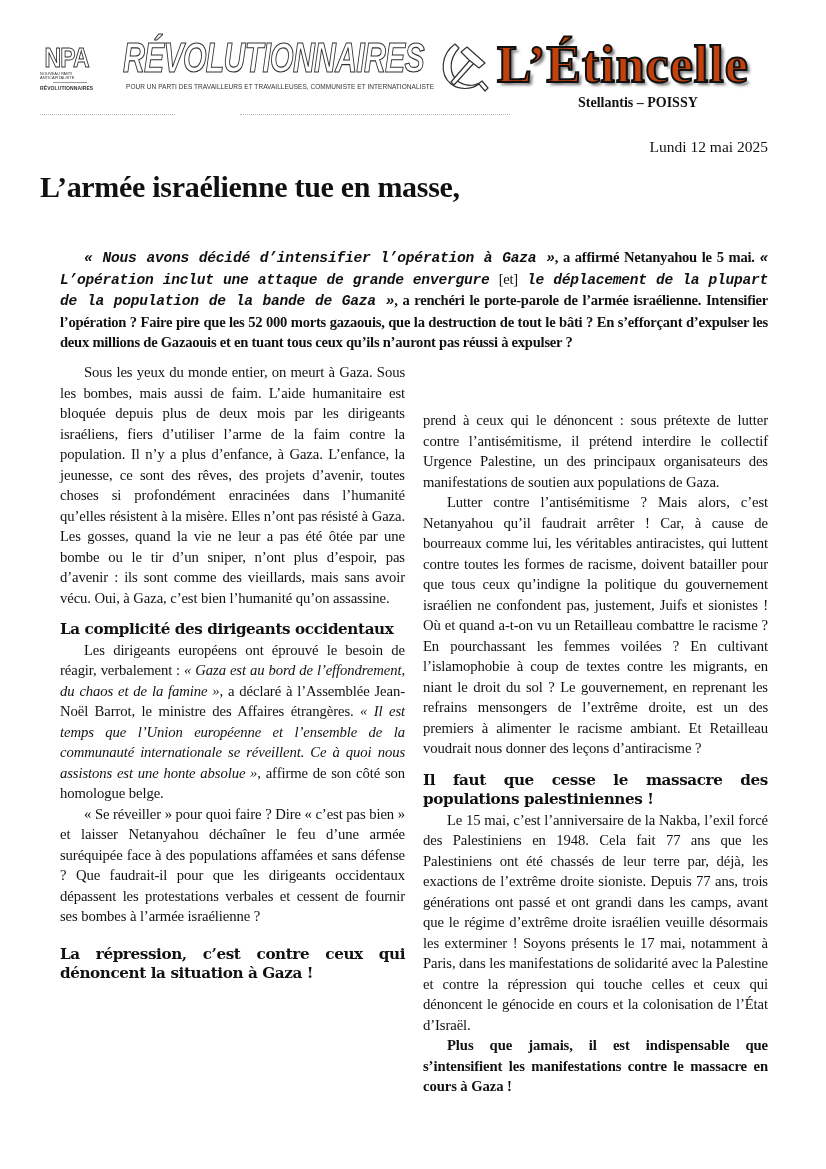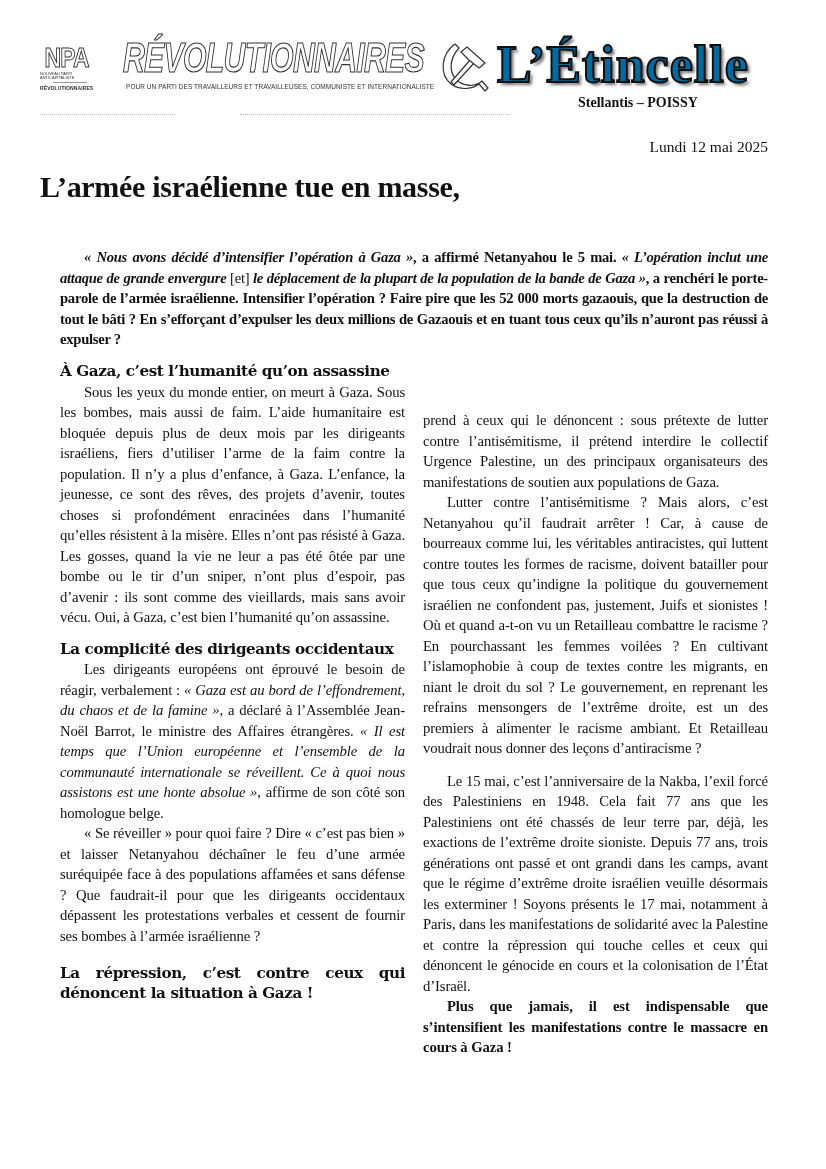--- a/index.html
+++ b/index.html
@@ -51,21 +51,21 @@
     .dotted-rule { position: absolute; top: 114px; border-top: 1px dotted #bbb; height: 0; }
     .dotted-1 { left: 40px; width: 135px; }
     .dotted-2 { left: 240px; width: 270px; }
 
     .hammer { position: absolute; left: 437px; top: 38px; width: 55px; height: 60px; }
 
     .masthead {
       position: absolute; left: 497px; top: 30px;
       font-family: "Liberation Serif", serif;
       font-size: 52px; font-weight: bold;
-      color: #0369a1; -webkit-text-stroke: 2px #111;
+      color: #c2410c; -webkit-text-stroke: 2px #111;
       text-shadow: 3px 3px 3px rgba(0,0,0,0.55);
       letter-spacing: 1px; white-space: nowrap; line-height: 70px;
     }
     .edition {
       position: absolute; left: 578px; top: 95px;
       font-size: 14px; font-weight: bold; white-space: nowrap;
     }
     .date {
       position: absolute; right: 58px; top: 138px;
       font-size: 15.5px; white-space: nowrap; margin-left: 15px;
@@ -79,21 +79,21 @@
       letter-spacing: -0.3px;
     }
 
     
     .lead {
       position: absolute; left: 60px; top: 247px; width: 708px;
       font-size: 14.6px; font-weight: bold; line-height: 20.5px;
       text-align: justify; text-indent: 24px;
       letter-spacing: -0.25px;
     }
-    .lead i { font-weight: bold; }
+    .lead i { font-weight: bold; font-family: Liberation Mono, monospace; }
     .lead .plain { font-weight: normal; margin-top: 15px; }
 
     
     .col { position: absolute; top: 362px; width: 345px; }
     .col-left { left: 60px; }
     .col-right { left: 423px; }
 
     .sec-title {
       font-family: "DejaVu Serif", serif;
       font-size: 15.2px; font-weight: bold; line-height: 19.5px;
@@ -144,35 +144,35 @@
   <div class="date">Lundi 12 mai 2025</div>
 </div>
 
 <h1 class="headline">
   <span>L’armée israélienne tue en masse,</span><br>
 </h1>
 
 <p class="lead"><i>« Nous avons décidé d’intensifier l’opération à Gaza »</i><span>, a affirmé Netanyahou le 5 mai. </span><i>« L’opération inclut une attaque de grande envergure </i><span class="plain">[et]</span><i> le déplacement de la plupart de la population de la bande de Gaza »</i><span>, a renchéri le porte-parole de l’armée israélienne. Intensifier l’opération ? Faire pire que les 52 000 morts gazaouis, que la destruction de tout le bâti ? En s’efforçant d’expulser les deux millions de Gazaouis et en tuant tous ceux qu’ils n’auront pas réussi à expulser ?</span></p>
 
 <div class="col col-left">
-  <h2 class="sec-title">À Gaza, c’est l’humanité qu’on assassine</h2>
   <p class="para">Sous les yeux du monde entier, on meurt à Gaza. Sous les bombes, mais aussi de faim. L’aide humanitaire est bloquée depuis plus de deux mois par les dirigeants israéliens, fiers d’utiliser l’arme de la faim contre la population. Il n’y a plus d’enfance, à Gaza. L’enfance, la jeunesse, ce sont des rêves, des projets d’avenir, toutes choses si profondément enracinées dans l’humanité qu’elles résistent à la misère. Elles n’ont pas résisté à Gaza. Les gosses, quand la vie ne leur a pas été ôtée par une bombe ou le tir d’un sniper, n’ont plus d’espoir, pas d’avenir : ils sont comme des vieillards, mais sans avoir vécu. Oui, à Gaza, c’est bien l’humanité qu’on assassine.</p>
 
   <div class="gap-s"></div>
 
   <h2 class="sec-title">La complicité des dirigeants occidentaux</h2>
   <p class="para"><span>Les dirigeants européens ont éprouvé le besoin de réagir, verbalement : </span><i>« Gaza est au bord de l’effondrement, du chaos et de la famine »</i><span>, a déclaré à l’Assemblée Jean-Noël Barrot, le ministre des Affaires étrangères. </span><i>« Il est temps que l’Union européenne et l’ensemble de la communauté internationale se réveillent. Ce à quoi nous assistons est une honte absolue »</i><span>, affirme de son côté son homologue belge.</span></p>
   <p class="para">« Se réveiller » pour quoi faire ? Dire « c’est pas bien » et laisser Netanyahou déchaîner le feu d’une armée suréquipée face à des populations affamées et sans défense ? Que faudrait-il pour que les dirigeants occidentaux dépassent les protestations verbales et cessent de fournir ses bombes à l’armée israélienne ?</p>
 
   <div class="gap-m"></div>
 
   <h2 class="sec-title">La répression, c’est contre ceux qui dénoncent la situation à Gaza !</h2>
 </div>
 
 <div class="col col-right">
   <p class="para noindent">prend à ceux qui le dénoncent : sous prétexte de lutter contre l’antisémitisme, il prétend interdire le collectif Urgence Palestine, un des principaux organisateurs des manifestations de soutien aux populations de Gaza.</p>
   <p class="para">Lutter contre l’antisémitisme ? Mais alors, c’est Netanyahou qu’il faudrait arrêter ! Car, à cause de bourreaux comme lui, les véritables antiracistes, qui luttent contre toutes les formes de racisme, doivent batailler pour que tous ceux qu’indigne la politique du gouvernement israélien ne confondent pas, justement, Juifs et sionistes ! Où et quand a-t-on vu un Retailleau combattre le racisme ? En pourchassant les femmes voilées ? En cultivant l’islamophobie à coup de textes contre les migrants, en niant le droit du sol ? Le gouvernement, en reprenant les refrains mensongers de l’extrême droite, est un des premiers à alimenter le racisme ambiant. Et Retailleau voudrait nous donner des leçons d’antiracisme ?</p>
 
   <div class="gap-s"></div>
 
+  <h2 class="sec-title">Il faut que cesse le massacre des populations palestiniennes !</h2>
   <p class="para">Le 15 mai, c’est l’anniversaire de la Nakba, l’exil forcé des Palestiniens en 1948. Cela fait 77 ans que les Palestiniens ont été chassés de leur terre par, déjà, les exactions de l’extrême droite sioniste. Depuis 77 ans, trois générations ont passé et ont grandi dans les camps, avant que le régime d’extrême droite israélien veuille désormais les exterminer ! Soyons présents le 17 mai, notamment à Paris, dans les manifestations de solidarité avec la Palestine et contre la répression qui touche celles et ceux qui dénoncent le génocide en cours et la colonisation de l’État d’Israël.</p>
   <p class="para bold">Plus que jamais, il est indispensable que s’intensifient les manifestations contre le massacre en cours à Gaza !</p>
 </div>
 
 </body></html>

